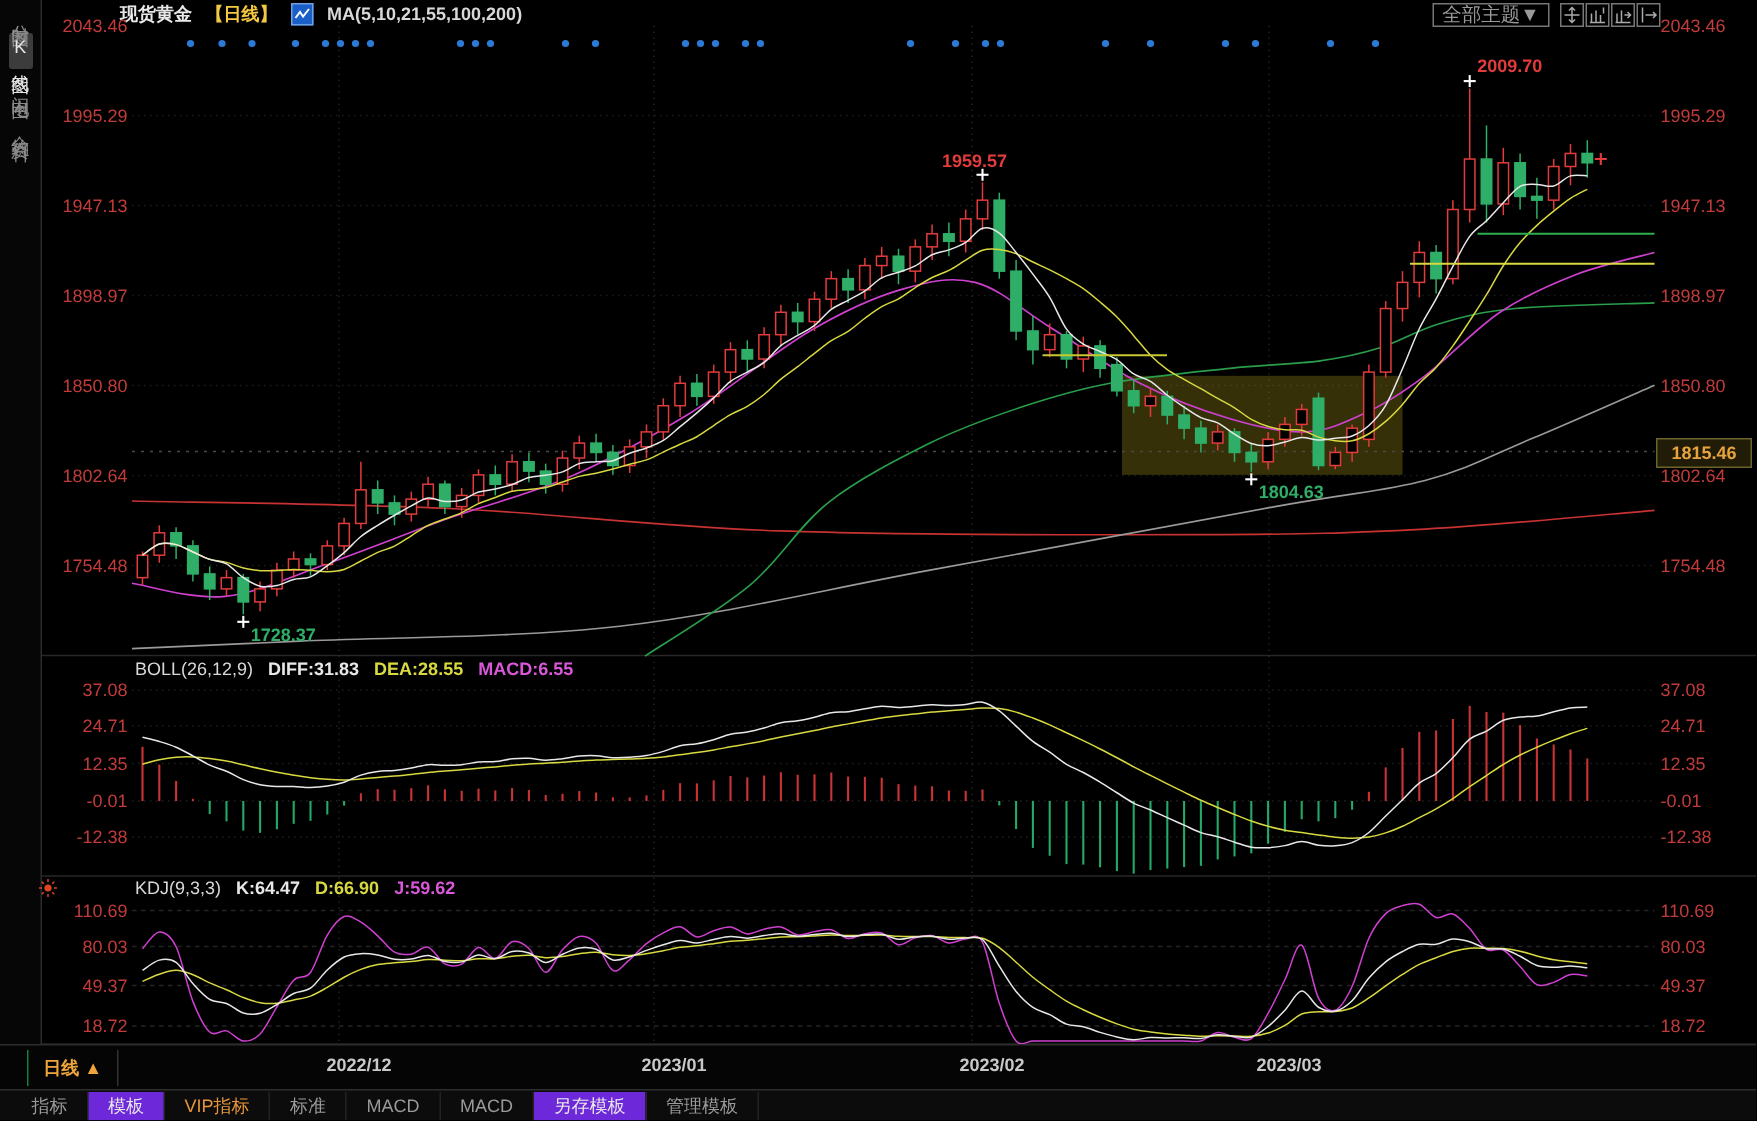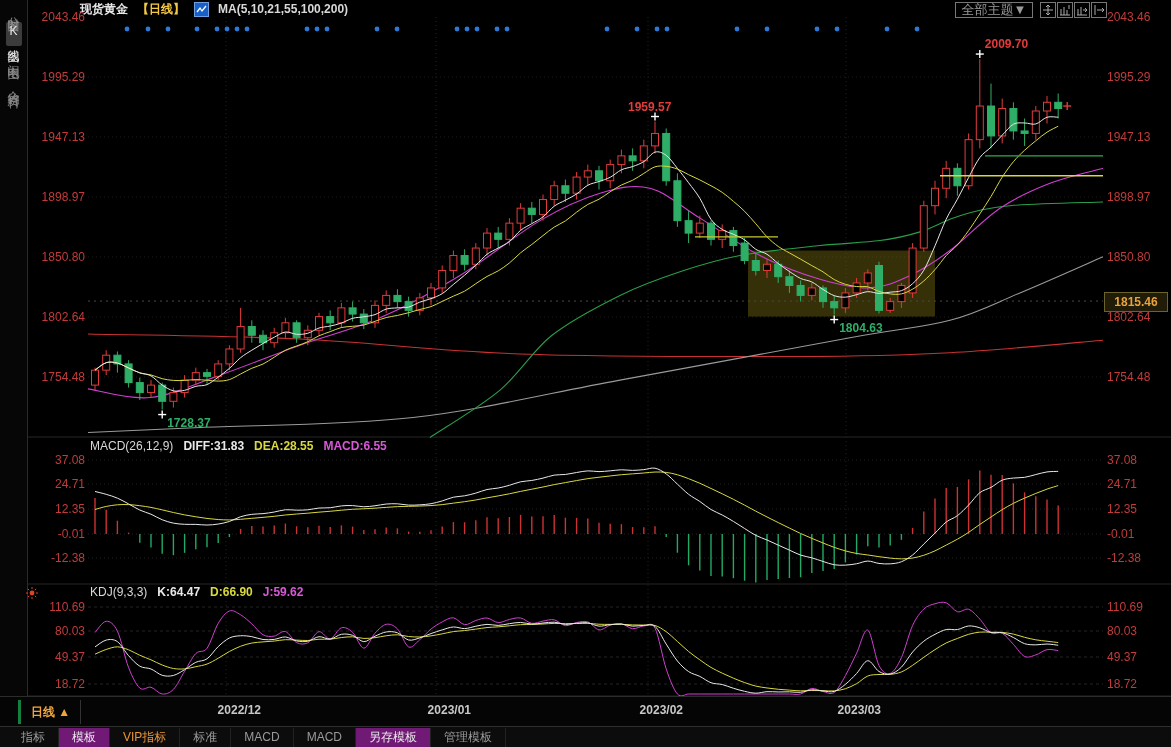--- a/index.html
+++ b/index.html
@@ -27,30 +27,30 @@
   .axl.left{width:52px;text-align:right;left:33px;}
   .axl.right{left:1107px;text-align:left;}
   
   .ind-hdr{position:absolute;left:90px;display:flex;gap:10px;font-size:12px;white-space:nowrap;}
   
   .anno{position:absolute;font-size:12px;font-weight:bold;white-space:nowrap;}
   .price-tag{position:absolute;left:1104px;width:62px;height:18px;background:#201c08;border:1px solid #6b632c;
              color:#e8a33d;font-size:12px;font-weight:bold;line-height:18px;text-align:center;}
   
   .daterow{position:absolute;left:0;top:696px;width:1171px;height:30px;background:#050505;border-top:1px solid #2c2c2c;}
-  .period-cell{position:absolute;left:18px;top:3px;width:59px;height:24px;border-left:3px solid #15803d;border-right:1px solid #333;
+  .period-cell{position:absolute;left:18px;top:3px;width:59px;height:24px;border-left:1px solid #15803d;border-right:1px solid #333;
                color:#f0a53c;font-size:12px;font-weight:bold;text-align:center;line-height:24px;}
   .month-lbl{position:absolute;top:6px;width:70px;text-align:right;color:#c8c8c8;font-size:12px;font-weight:bold;}
   .curdate-cell{position:absolute;left:868px;top:2px;width:162px;height:25px;background:#161616;border:1px solid #4a4a4a;
                 color:#e89a3c;font-size:12px;font-weight:bold;line-height:25px;padding-left:7px;box-sizing:border-box;}
   
   .toolbar{position:absolute;left:0;top:726px;width:1171px;height:21px;background:#0c0c0c;border-top:1px solid #2e2e2e;
            display:flex;align-items:center;padding-left:8px;box-sizing:border-box;}
   .tb-item{font-size:12px;color:#9a9a9a;padding:0 13px;height:19px;line-height:19px;border-right:1px solid #222;cursor:pointer;white-space:nowrap;}
-  .tb-item.sel{background:#701a75;color:#e8e8e8;}
+  .tb-item.sel{background:#6d28d9;color:#e8e8e8;}
   .tb-item.vip{color:#e8953a;}
   .burst-ico{position:absolute;left:26px;top:585px;width:12px;height:12px;}
 </style>
 </head>
 <body>
 
 <div class="app">
 
   <svg id="cv" width="1171" height="747">
       <g>
@@ -472,21 +472,21 @@
       <div class="axl right" style="top: 600px;">110.69</div>
       <div class="axl left" style="top: 624px;">80.03</div>
       <div class="axl right" style="top: 624px;">80.03</div>
       <div class="axl left" style="top: 650px;">49.37</div>
       <div class="axl right" style="top: 650px;">49.37</div>
       <div class="axl left" style="top: 677px;">18.72</div>
       <div class="axl right" style="top: 677px;">18.72</div>
     </div>
 
   <div class="ind-hdr" style="top:439px">
-    <span style="color:#d8d8d8">MACD(26,12,9)</span>
+    <span style="color:#d8d8d8">BOLL(26,12,9)</span>
     <span id="macd-items" style="display:flex;gap:10px;">
         <span class="ma-item" style="color: rgb(232, 232, 232);">DIFF:31.83</span>
         <span class="ma-item" style="color: rgb(216, 216, 64);">DEA:28.55</span>
         <span class="ma-item" style="color: rgb(217, 87, 217);">MACD:6.55</span>
       </span>
   </div>
 
   <div class="burst-ico">
     <svg width="12" height="12">
         <circle cx="6" cy="6" r="2.4" fill="#d42"></circle>

